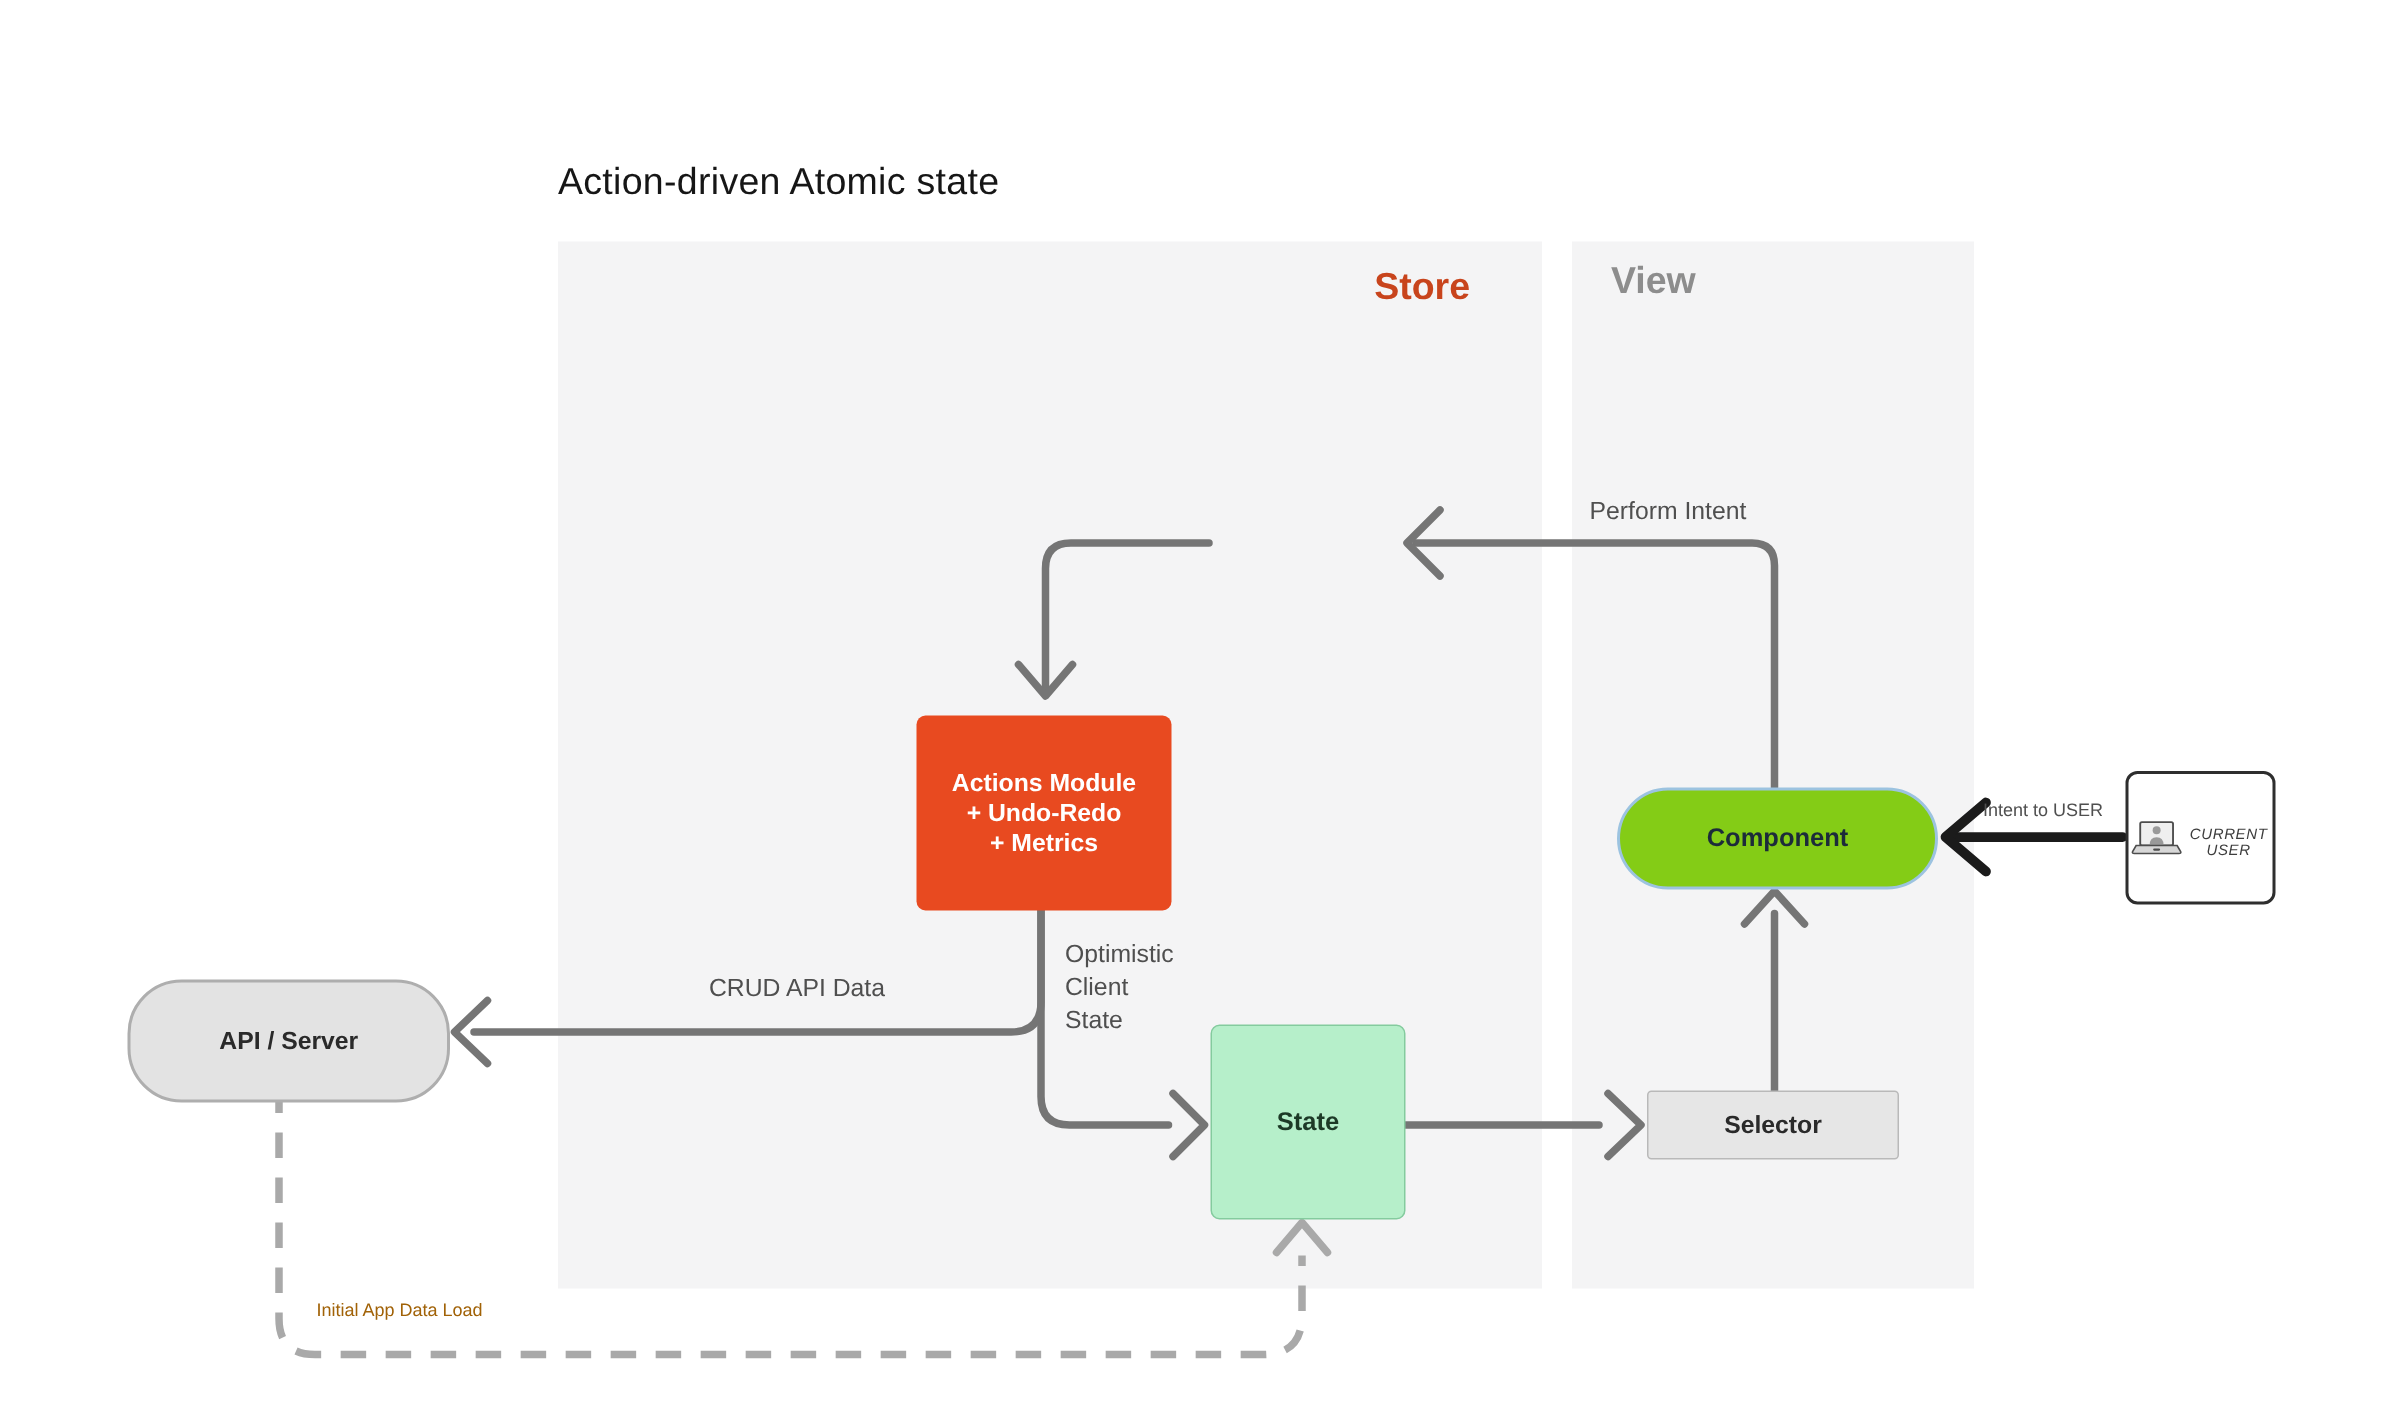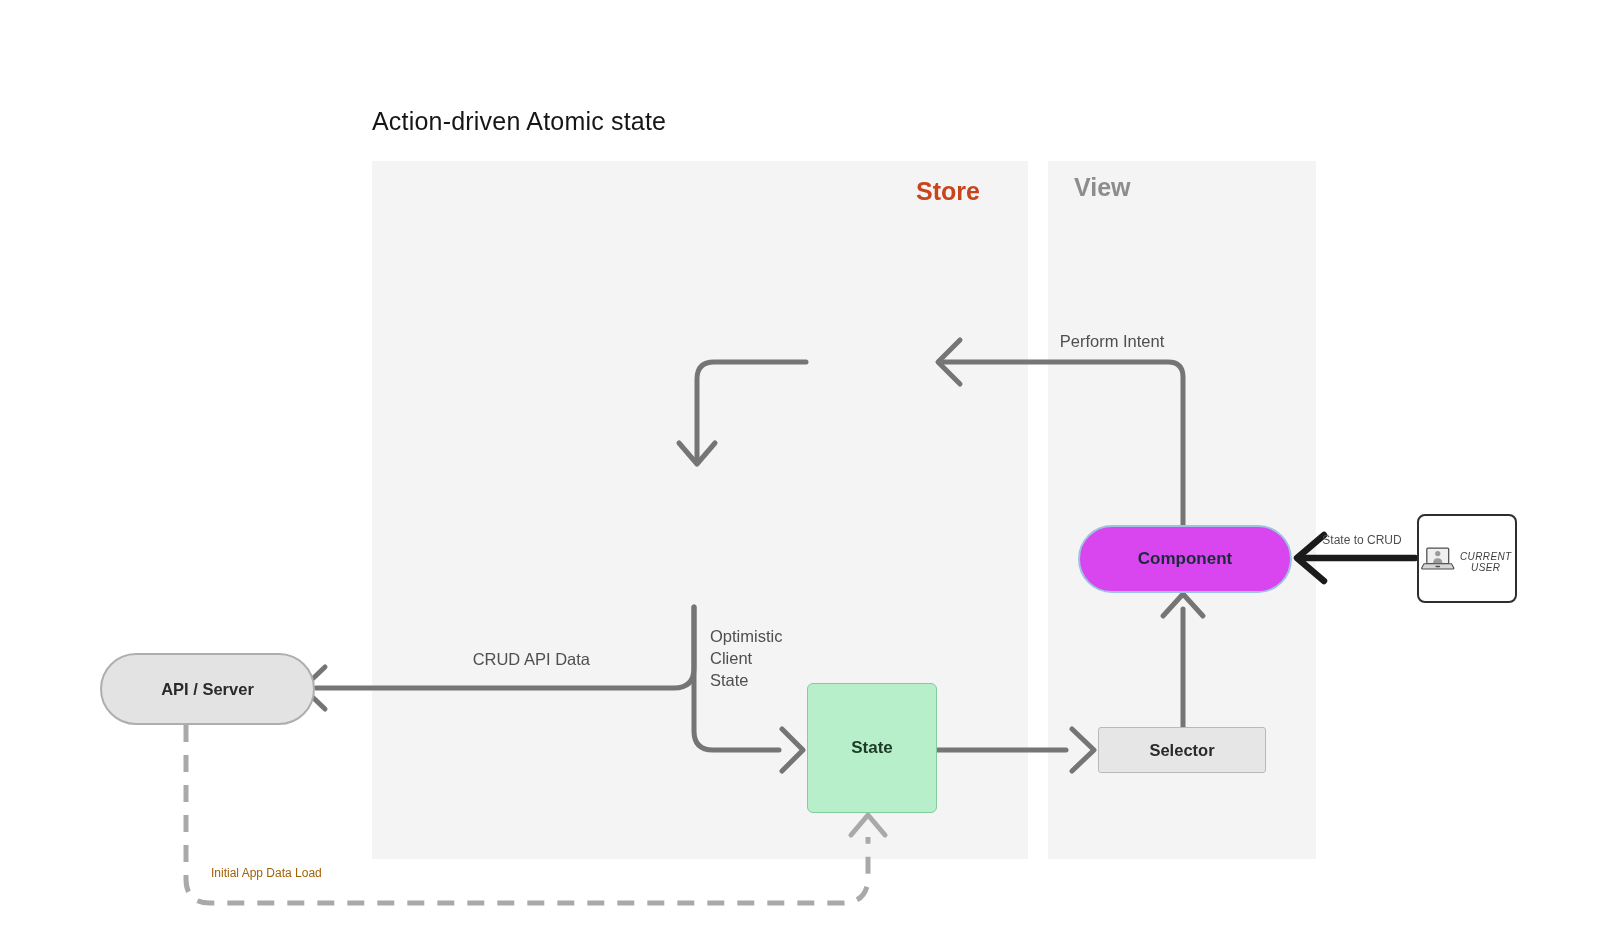--- a/index.html
+++ b/index.html
@@ -17,22 +17,22 @@
   .node{position:absolute;display:flex;align-items:center;justify-content:center;box-sizing:border-box;text-align:center;}
   #action-node{left:806px;top:262px;width:130px;height:130px;border-radius:50%;
     background:#fefefe;border:2.5px solid #d14a2a;font-size:17px;font-weight:700;color:#222;}
   #actions-module-node{left:611px;top:442px;width:170px;height:130px;border-radius:6px;
     background:#e84a20;color:#fff;font-weight:700;font-size:16.5px;line-height:20px;flex-direction:column;}
   #state-node{left:807px;top:648px;width:130px;height:130px;border-radius:6px;
     background:#b6efca;border:1.5px solid #84cb9e;font-size:17px;font-weight:700;color:#1d3a27;}
   #selector-node{left:1098px;top:692px;width:168px;height:46px;border-radius:3px;
     background:#e6e6e6;border:1.5px solid #b9b9b9;font-size:16.5px;font-weight:700;color:#2a2a2a;}
   #component-node{left:1078px;top:490px;width:214px;height:68px;border-radius:34px;
-    background:#d946ef;border:2px solid #9cc3e0;font-size:17px;font-weight:700;color:#1c2b3a;}
-  #api-server-node{left:100px;top:618px;width:215px;height:72px;border-radius:36px;
+    background:#84cc16;border:2px solid #9cc3e0;font-size:17px;font-weight:700;color:#1c2b3a;}
+  #api-server-node{left:85px;top:618px;width:215px;height:82px;border-radius:36px;
     background:#e3e3e3;border:2px solid #aeaeae;font-size:16.5px;font-weight:700;color:#2a2a2a;}
   #current-user-node{left:1417px;top:479px;width:100px;height:89px;border-radius:8px;
     background:#ffffff;border:2px solid #2e2e2e;flex-direction:row;justify-content:flex-start;padding-top:0;}
   #current-user-label{margin-top:7px;font-size:10px;font-style:italic;color:#3d3d3d;letter-spacing:.4px;}
   .edge-label{position:absolute;color:#4f4f4f;font-size:16.5px;}
   #perform-intent-label{left:1032px;top:297px;width:160px;text-align:center;}
   #intent-to-crud-label{left:1318px;top:498px;width:88px;text-align:center;font-size:12px;}
   #crud-api-data-label{left:410px;top:615px;width:180px;text-align:right;}
   #optimistic-label{left:710px;top:590px;line-height:22px;text-align:left;}
   #initial-load-label{left:211px;top:831px;font-size:12px;color:#a16207;}
@@ -77,20 +77,25 @@
       <path d="M 1324 500 L 1297 523 L 1324 546"></path>
     </g>
     <g stroke="#a9a9a9" stroke-width="5" fill="none" stroke-linejoin="round">
 
       <path stroke-dasharray="17 13" d="M 186 690 V 844 Q 186 868 210 868 H 842 Q 868 868 868 842 V 802"></path>
       <path stroke-linecap="round" d="M 851 800 L 868 780 L 885 800"></path>
     </g>
   </svg>
 
 
+  <div class="node" id="actions-module-node">
+    <span>Actions Module</span>
+    <span>+ Undo-Redo</span>
+    <span>+ Metrics</span>
+  </div>
 
   <div class="node" id="state-node">
     <span>State</span>
   </div>
 
   <div class="node" id="selector-node">
     <span>Selector</span>
   </div>
 
   <div class="node" id="component-node">
@@ -106,21 +111,21 @@
       <rect x="10" y="1.5" width="28" height="20" rx="1.5" fill="#efefef" stroke="#4d4d4d" stroke-width="1.6"></rect>
       <circle cx="24" cy="8.5" r="3.4" fill="#9a9a9a"></circle>
       <path d="M 18 21.5 Q 18 14.5 24 14.5 Q 30 14.5 30 21.5 Z" fill="#9a9a9a"></path>
       <path d="M 6.5 21.5 L 41.5 21.5 L 44.5 26.6 Q 45.2 28.3 43 28.3 L 5 28.3 Q 2.8 28.3 3.5 26.6 Z" fill="#d7d7d7" stroke="#4d4d4d" stroke-width="1.4"></path>
       <rect x="21" y="24" width="6" height="1.9" rx="0.95" fill="#4d4d4d"></rect>
     </svg>
     <span id="current-user-label">CURRENT USER</span>
   </div>
 
   <div class="edge-label" id="perform-intent-label">Perform Intent</div>
-  <div class="edge-label" id="intent-to-crud-label">State to CRUD</div>
+  <div class="edge-label" id="intent-to-crud-label">Intent to USER</div>
   <div class="edge-label" id="crud-api-data-label">CRUD API Data</div>
   <div class="edge-label" id="optimistic-label">
     <div>Optimistic</div>
     <div>Client</div>
     <div>State</div>
   </div>
   <div class="edge-label" id="initial-load-label">Initial App Data Load</div>
 
 </div>
 

